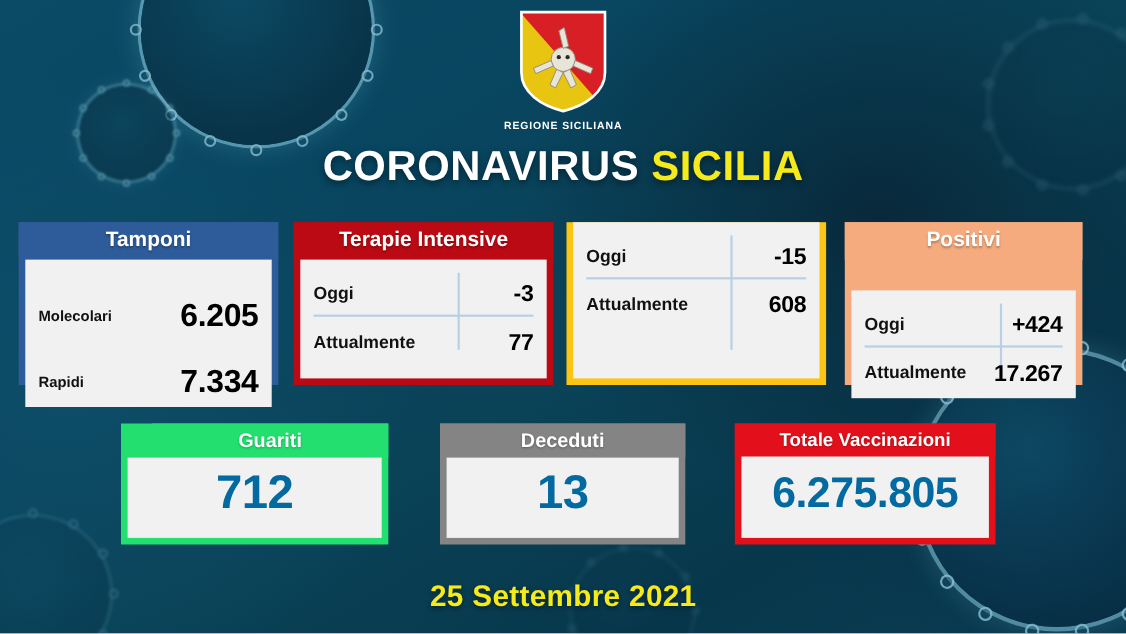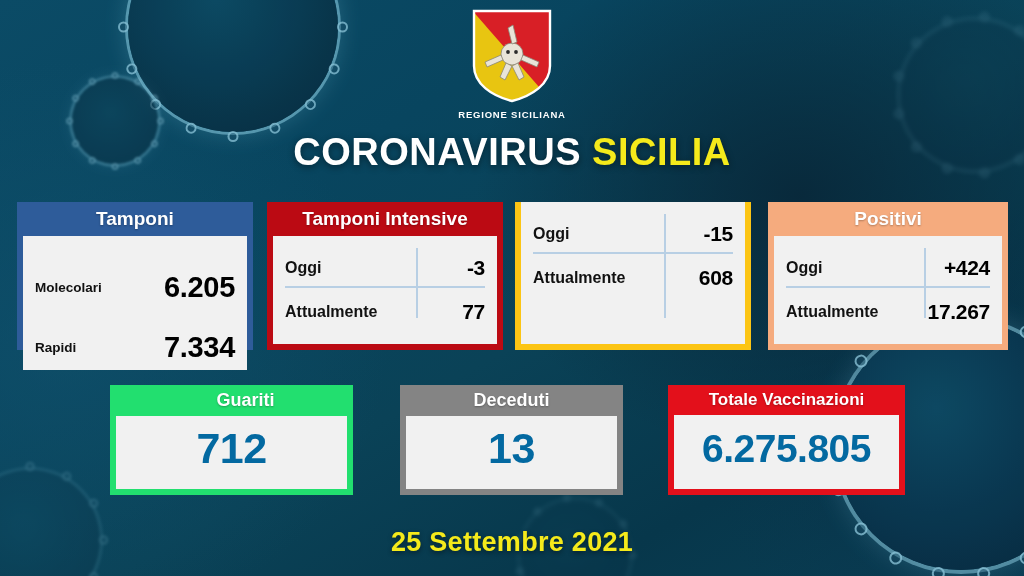--- a/index.html
+++ b/index.html
@@ -156,21 +156,21 @@
     background:#b8cfe4;
   }
   .divided .row2 { height:44px; position:relative; z-index:1; }
   .divided .row2 .lab { font-size:16px; }
   .divided .row2 .val { font-size:21px; }
 
   #card-terapie  { left:267px; background:#bb0a13; }
   #card-terapie .hdr { background:#bb0a13; }
   #card-ricoveri { left:515px; background:#fcc514; }
   #card-ricoveri .hdr { background:#fcc514; }
-  #card-positivi { left:768px; width:240px; background:#f5ab7e; }
+  #card-positivi { left:768px; width:216px; background:#f5ab7e;gap:28px; }
   #card-positivi .hdr { background:#f5ab7e; }
   #card-positivi .bdy::after { left:66%; }
 
   
   .bot { height:110px; top:385px; }
   .bot .hdr { font-size:18px; padding:6px 0 7px; }
   .bot .bdy {
     margin:0 6px 6px; padding:0;
     display:flex; align-items:center; justify-content:center;
   }
@@ -318,21 +318,21 @@
         <span class="val">6.205</span>
       </div>
       <div class="row2">
         <span class="lab">Rapidi</span>
         <span class="val">7.334</span>
       </div>
     </div>
   </div>
 
   <div class="card top divided" id="card-terapie">
-    <div class="hdr">Tamponi Intensive</div>
+    <div class="hdr">Terapie Intensive</div>
     <div class="bdy">
       <div class="row2">
         <span class="lab">Oggi</span>
         <span class="val">-3</span>
       </div>
       <div class="row2">
         <span class="lab">Attualmente</span>
         <span class="val">77</span>
       </div>
     </div>

